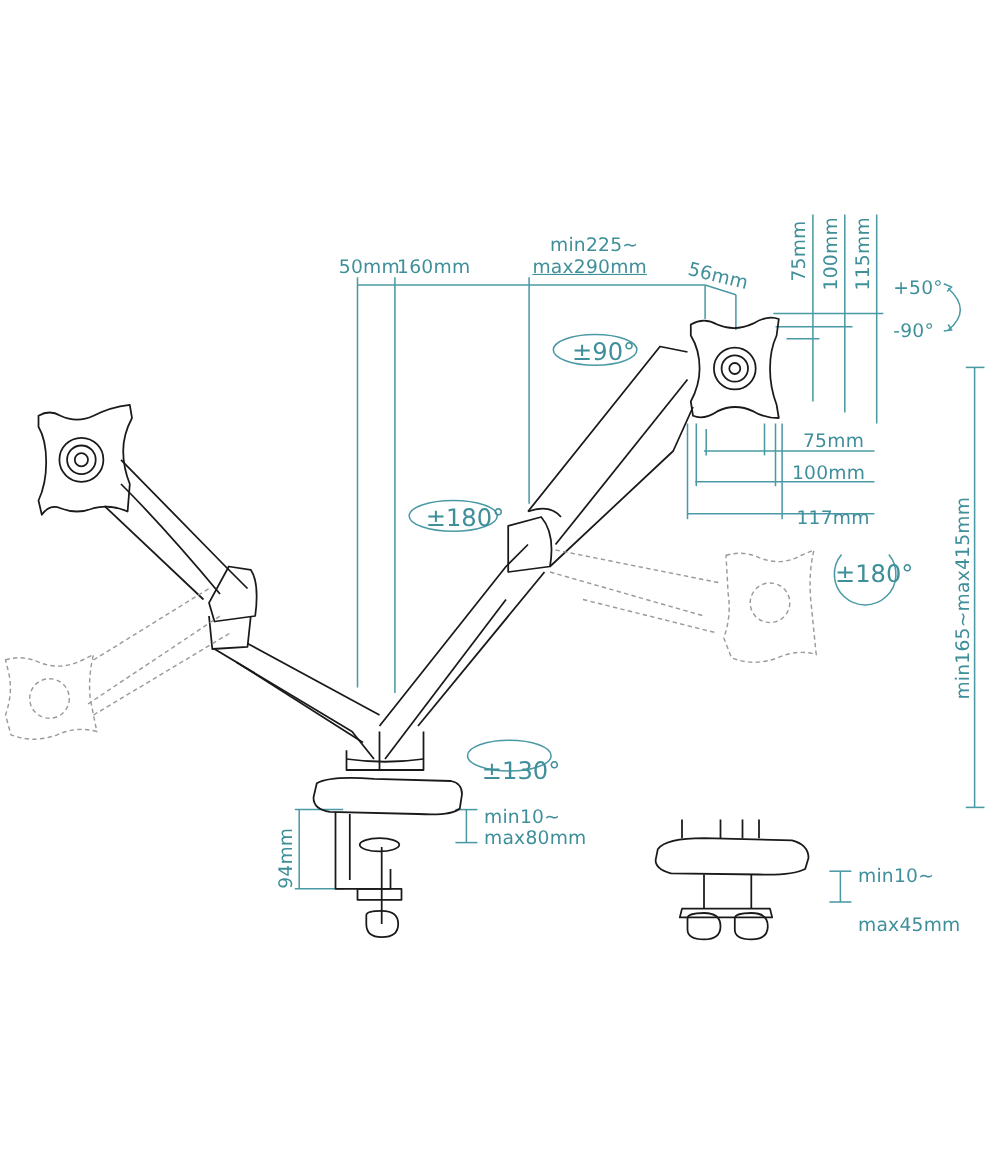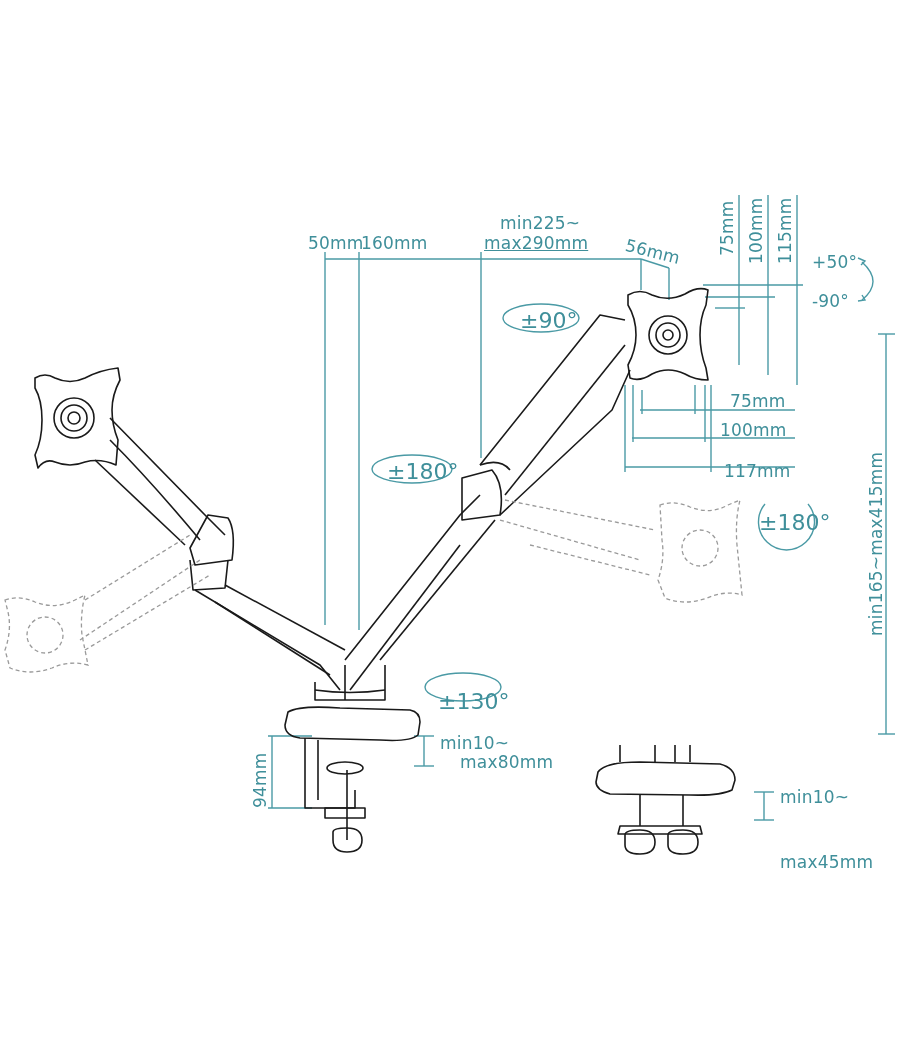--- a/index.html
+++ b/index.html
@@ -154,17 +154,17 @@
 
   <div class="rot" style="left:520px;top:308px;">±90°</div>
   <div class="rot" style="left:387px;top:459px;">±180°</div>
   <div class="rot" style="left:759px;top:510px;">±180°</div>
   <div class="rot" style="left:438px;top:677px;margin-top:12px;">±130°</div>
 
   <div class="vlbl" style="left:866px;top:636px;">min165~max415mm</div>
 
   <div class="vlbl" style="left:250px;top:808px;">94mm</div>
   <div class="lbl" style="left:440px;top:734px;">min10~</div>
-  <div class="lbl" style="left:460px;top:753px;">max80mm</div>
+  <div class="lbl" style="left:440px;top:753px;">max80mm</div>
 
   <div class="lbl" style="left:780px;top:788px;">min10~</div>
-  <div class="lbl" style="left:780px;top:853px;">max45mm</div>
+  <div class="lbl" style="left:780px;top:832px;">max45mm</div>
 </div>
 
 </body></html>

